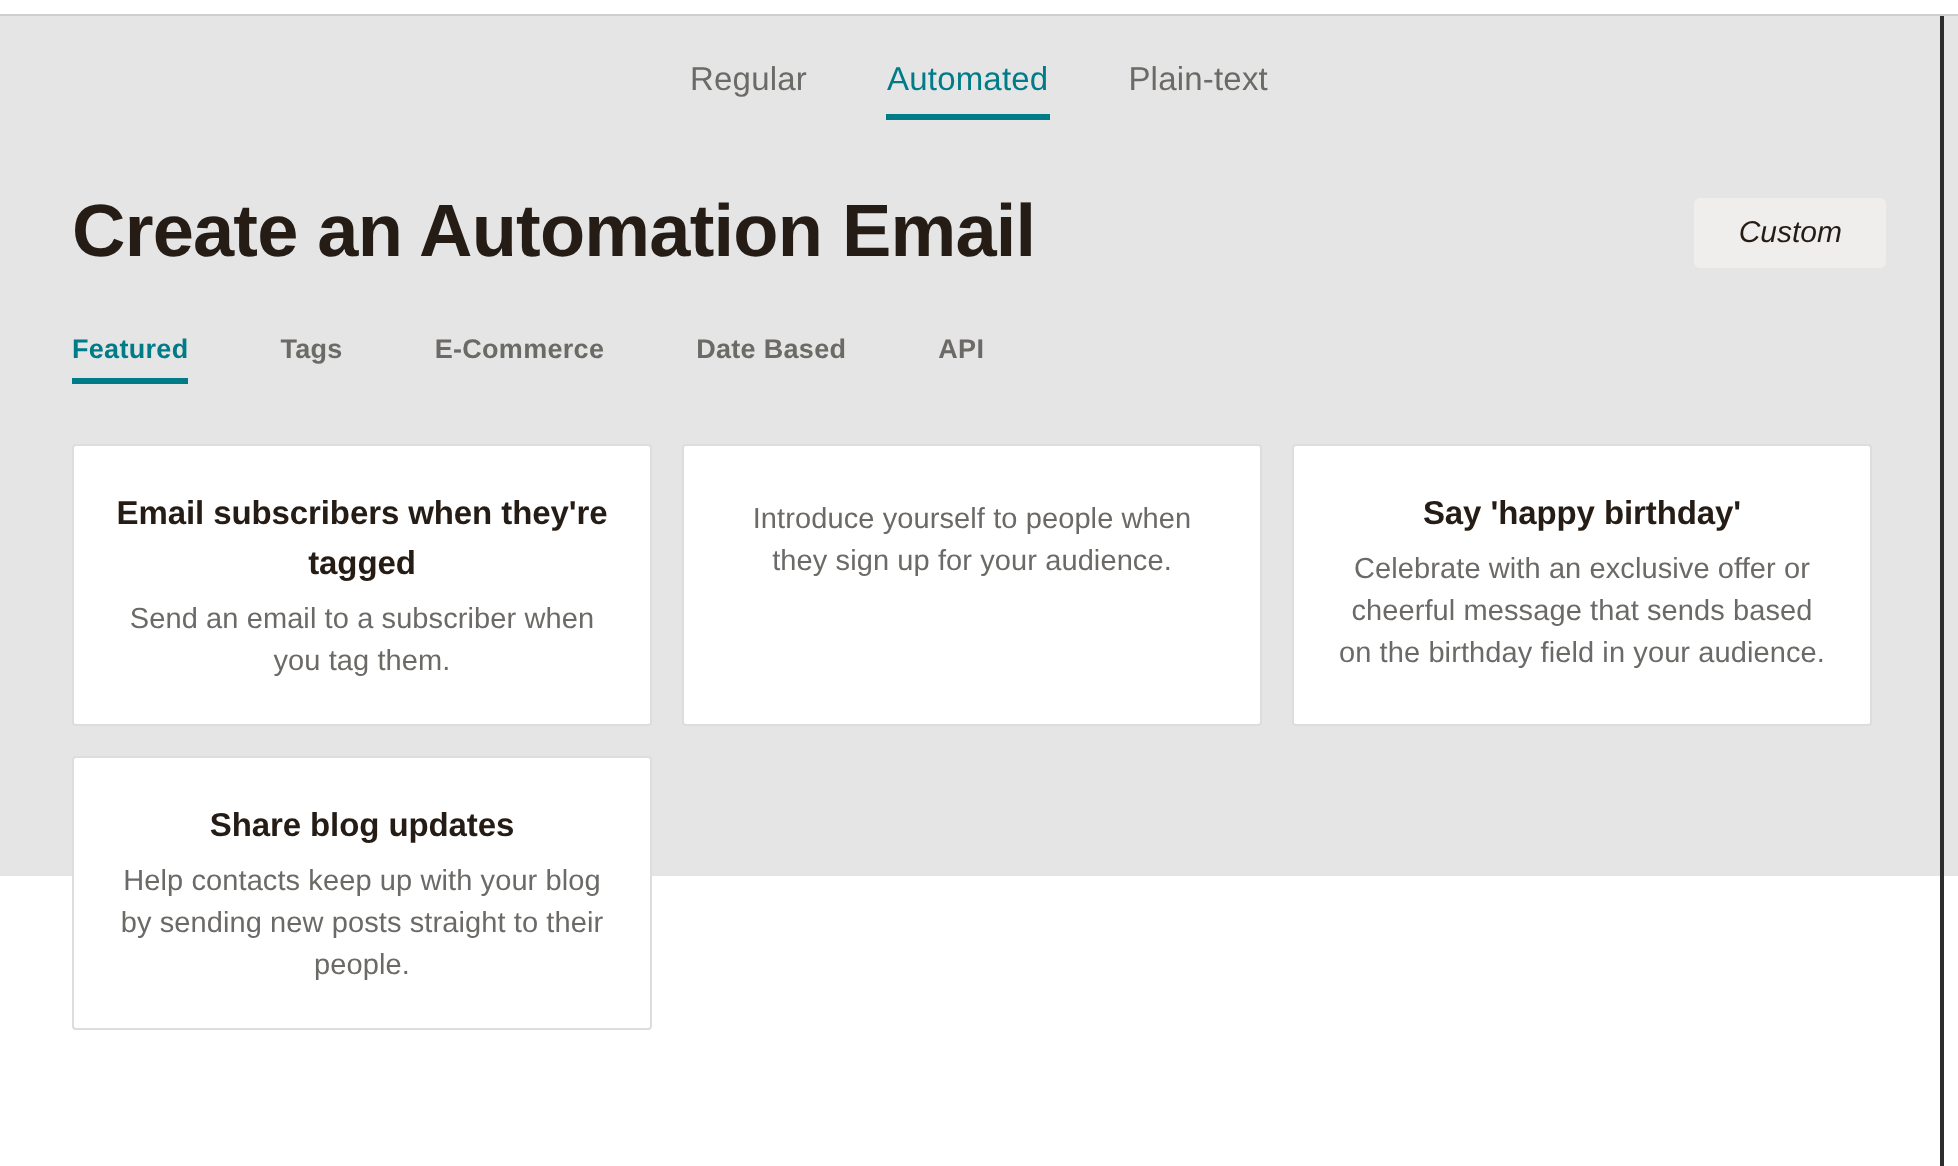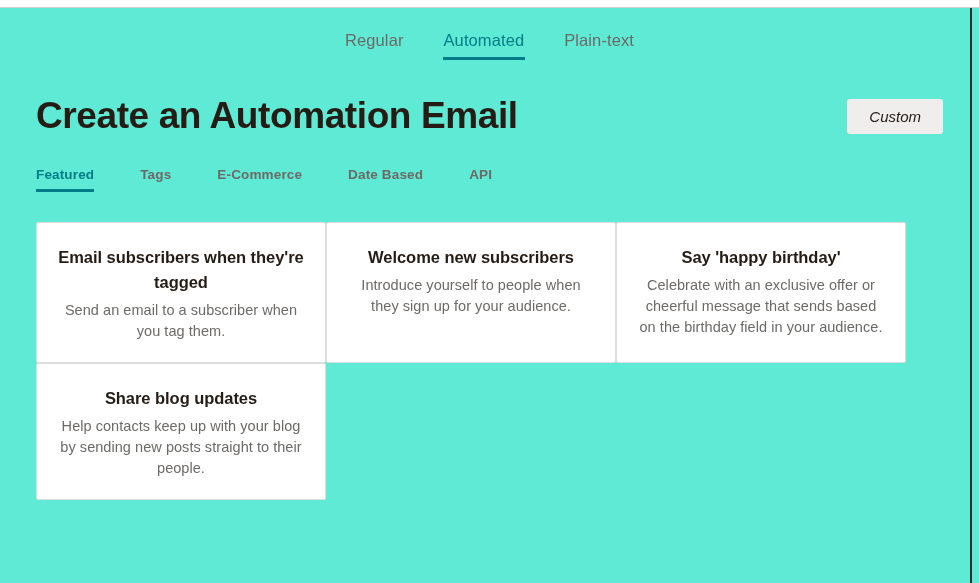--- a/index.html
+++ b/index.html
@@ -15,22 +15,22 @@
     font-family: "Liberation Sans", sans-serif;
     background: #ffffff;
     color: #241c15;
     -webkit-font-smoothing: antialiased;
   }
 
   
   .app {
     position: relative;
     width: 979px;
-    height: 583px;
-    background: #5eead4;
+    height: 438px;
+    background: #e5e5e5;
   }
 
   
   .top-chrome {
     height: 8px;
     background: #ffffff;
     border-bottom: 1px solid #cfcfcf;
   }
 
   
@@ -150,20 +150,21 @@
     right: 0;
     bottom: 0;
     height: 3px;
     background: #007c89;
   }
 
   
   .card-grid {
     display: flex;
     flex-wrap: wrap;
+    gap: 15px;
     margin-top: 30px;
   }
 
   .card {
     width: 290px;
     min-height: 130px;
     border: 1px solid #dedddb;
     border-radius: 2px;
     background: #ffffff;
     padding: 22px 21px 20px 21px;
@@ -220,21 +221,20 @@
     </nav>
 
     <div class="card-grid">
 
       <div class="card">
         <div class="card-title">Email subscribers when they're tagged</div>
         <div class="card-desc">Send an email to a subscriber when you tag them.</div>
       </div>
 
       <div class="card">
-        <div class="card-title">Welcome new subscribers</div>
         <div class="card-desc">Introduce yourself to people when they sign up for your audience.</div>
       </div>
 
       <div class="card">
         <div class="card-title">Say 'happy birthday'</div>
         <div class="card-desc">Celebrate with an exclusive offer or cheerful message that sends based on the birthday field in your audience.</div>
       </div>
 
       <div class="card">
         <div class="card-title">Share blog updates</div>

